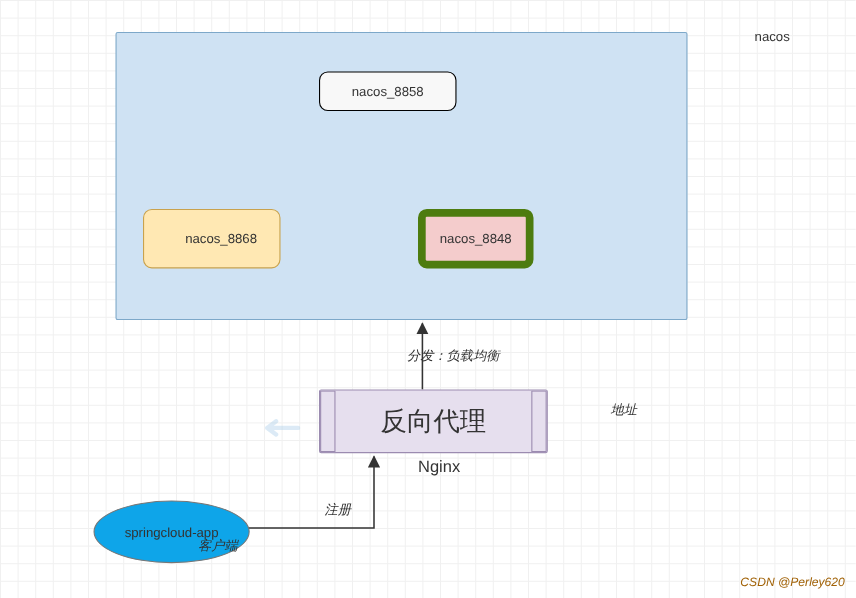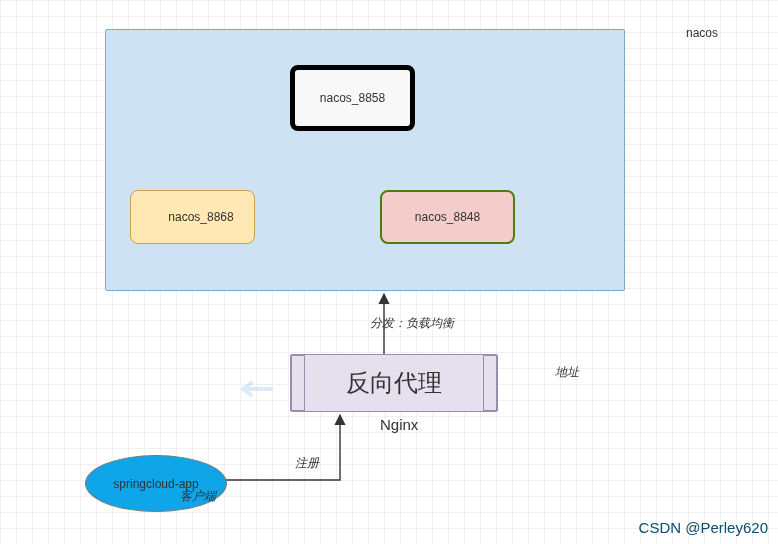--- a/index.html
+++ b/index.html
@@ -58,40 +58,40 @@
     right: 60px;
     top: 26px;
     z-index: 3;
     font-size: 12px;
   }
 
   .node-8858 {
     left: 290px;
     top: 65px;
     width: 125px;
-    height: 66px;
+    height: 36px;
     background: #f8f8f8;
-    border: 5px solid #000000;
+    border: 1px solid #000000;
   }
   .node-8868 {
     left: 130px;
     top: 190px;
     width: 125px;
     height: 54px;
     background: #ffe8b3;
     border: 1px solid #c9a24d;
     padding-left: 17px;
   }
   .node-8848 {
     left: 380px;
     top: 190px;
-    width: 135px;
+    width: 105px;
     height: 54px;
     background: #f4cccc;
-    border: 2px solid #4d7c0f;
+    border: 7px solid #4d7c0f;
   }
 
   .nginx-box {
     left: 290px;
     top: 354px;
     width: 208px;
     height: 58px;
     background: #e6dfee;
     border: 1px solid #9b8bb0;
     border-radius: 2px;
@@ -137,22 +137,23 @@
     position: absolute;
     z-index: 3;
     font-size: 12px;
     font-style: italic;
   }
 
   .watermark {
     position: absolute;
     right: 10px;
     bottom: 8px;
-    font-size: 15px;
-    color: #0c4a6e;
+    font-size: 11px;
+    color: #a16207;
+    font-style: italic;
     z-index: 5;
   }
 
   .faint-arrow {
     position: absolute;
     left: 235px;
     top: 380px;
     z-index: 2;
     opacity: 0.35;
   }

